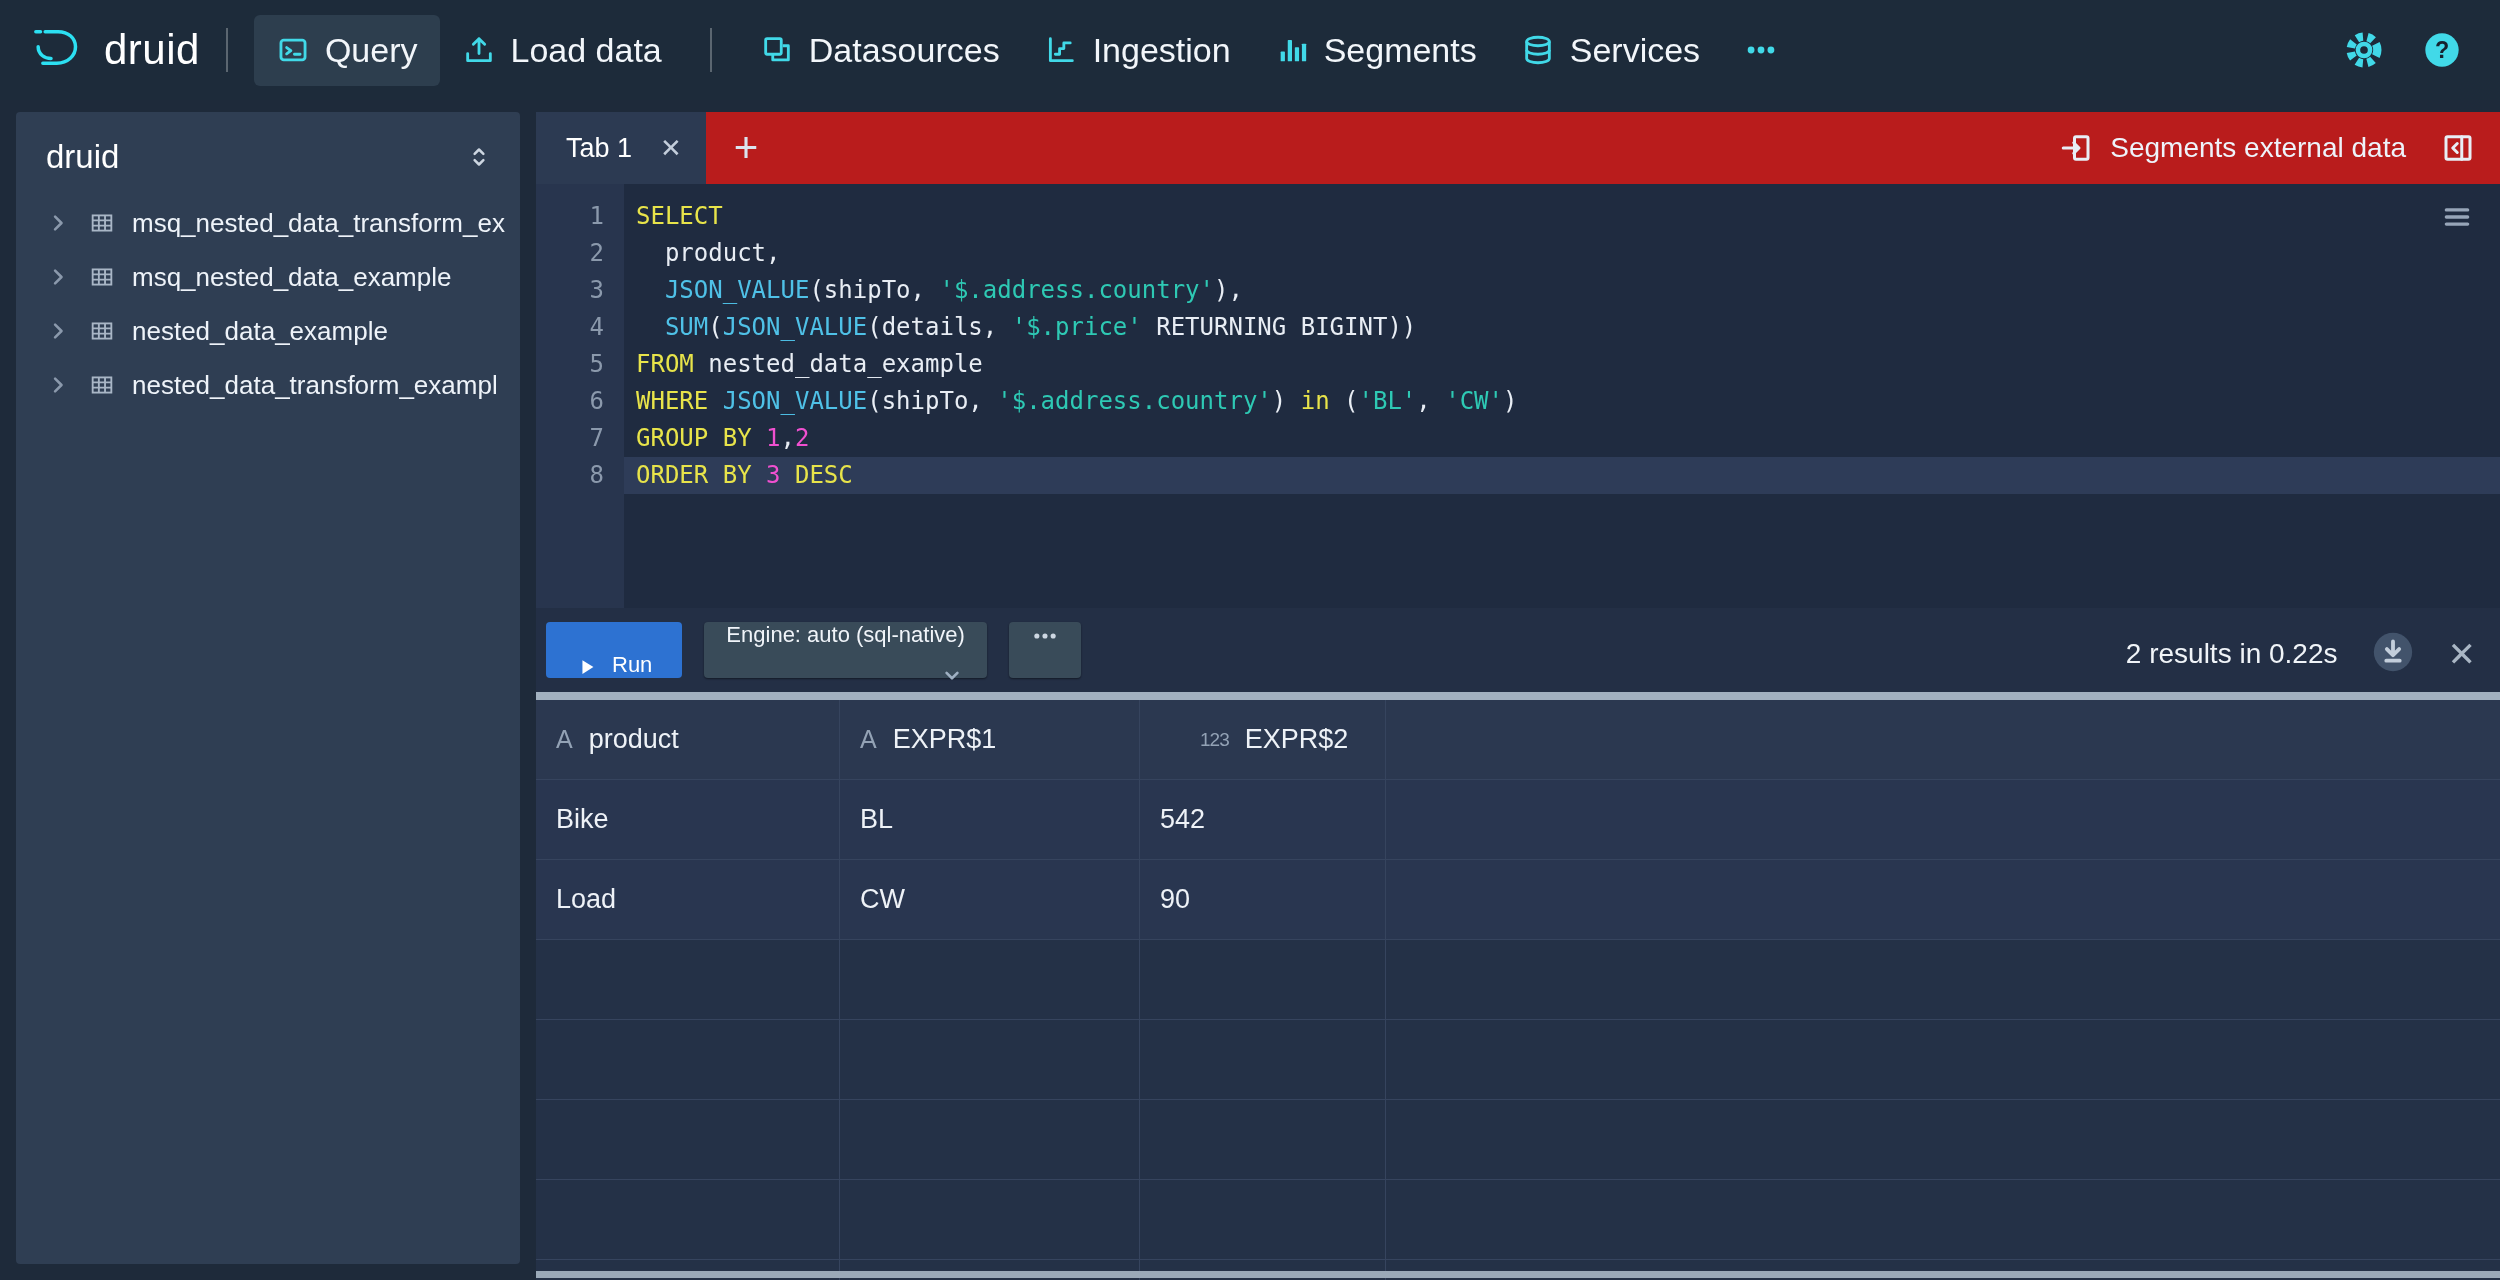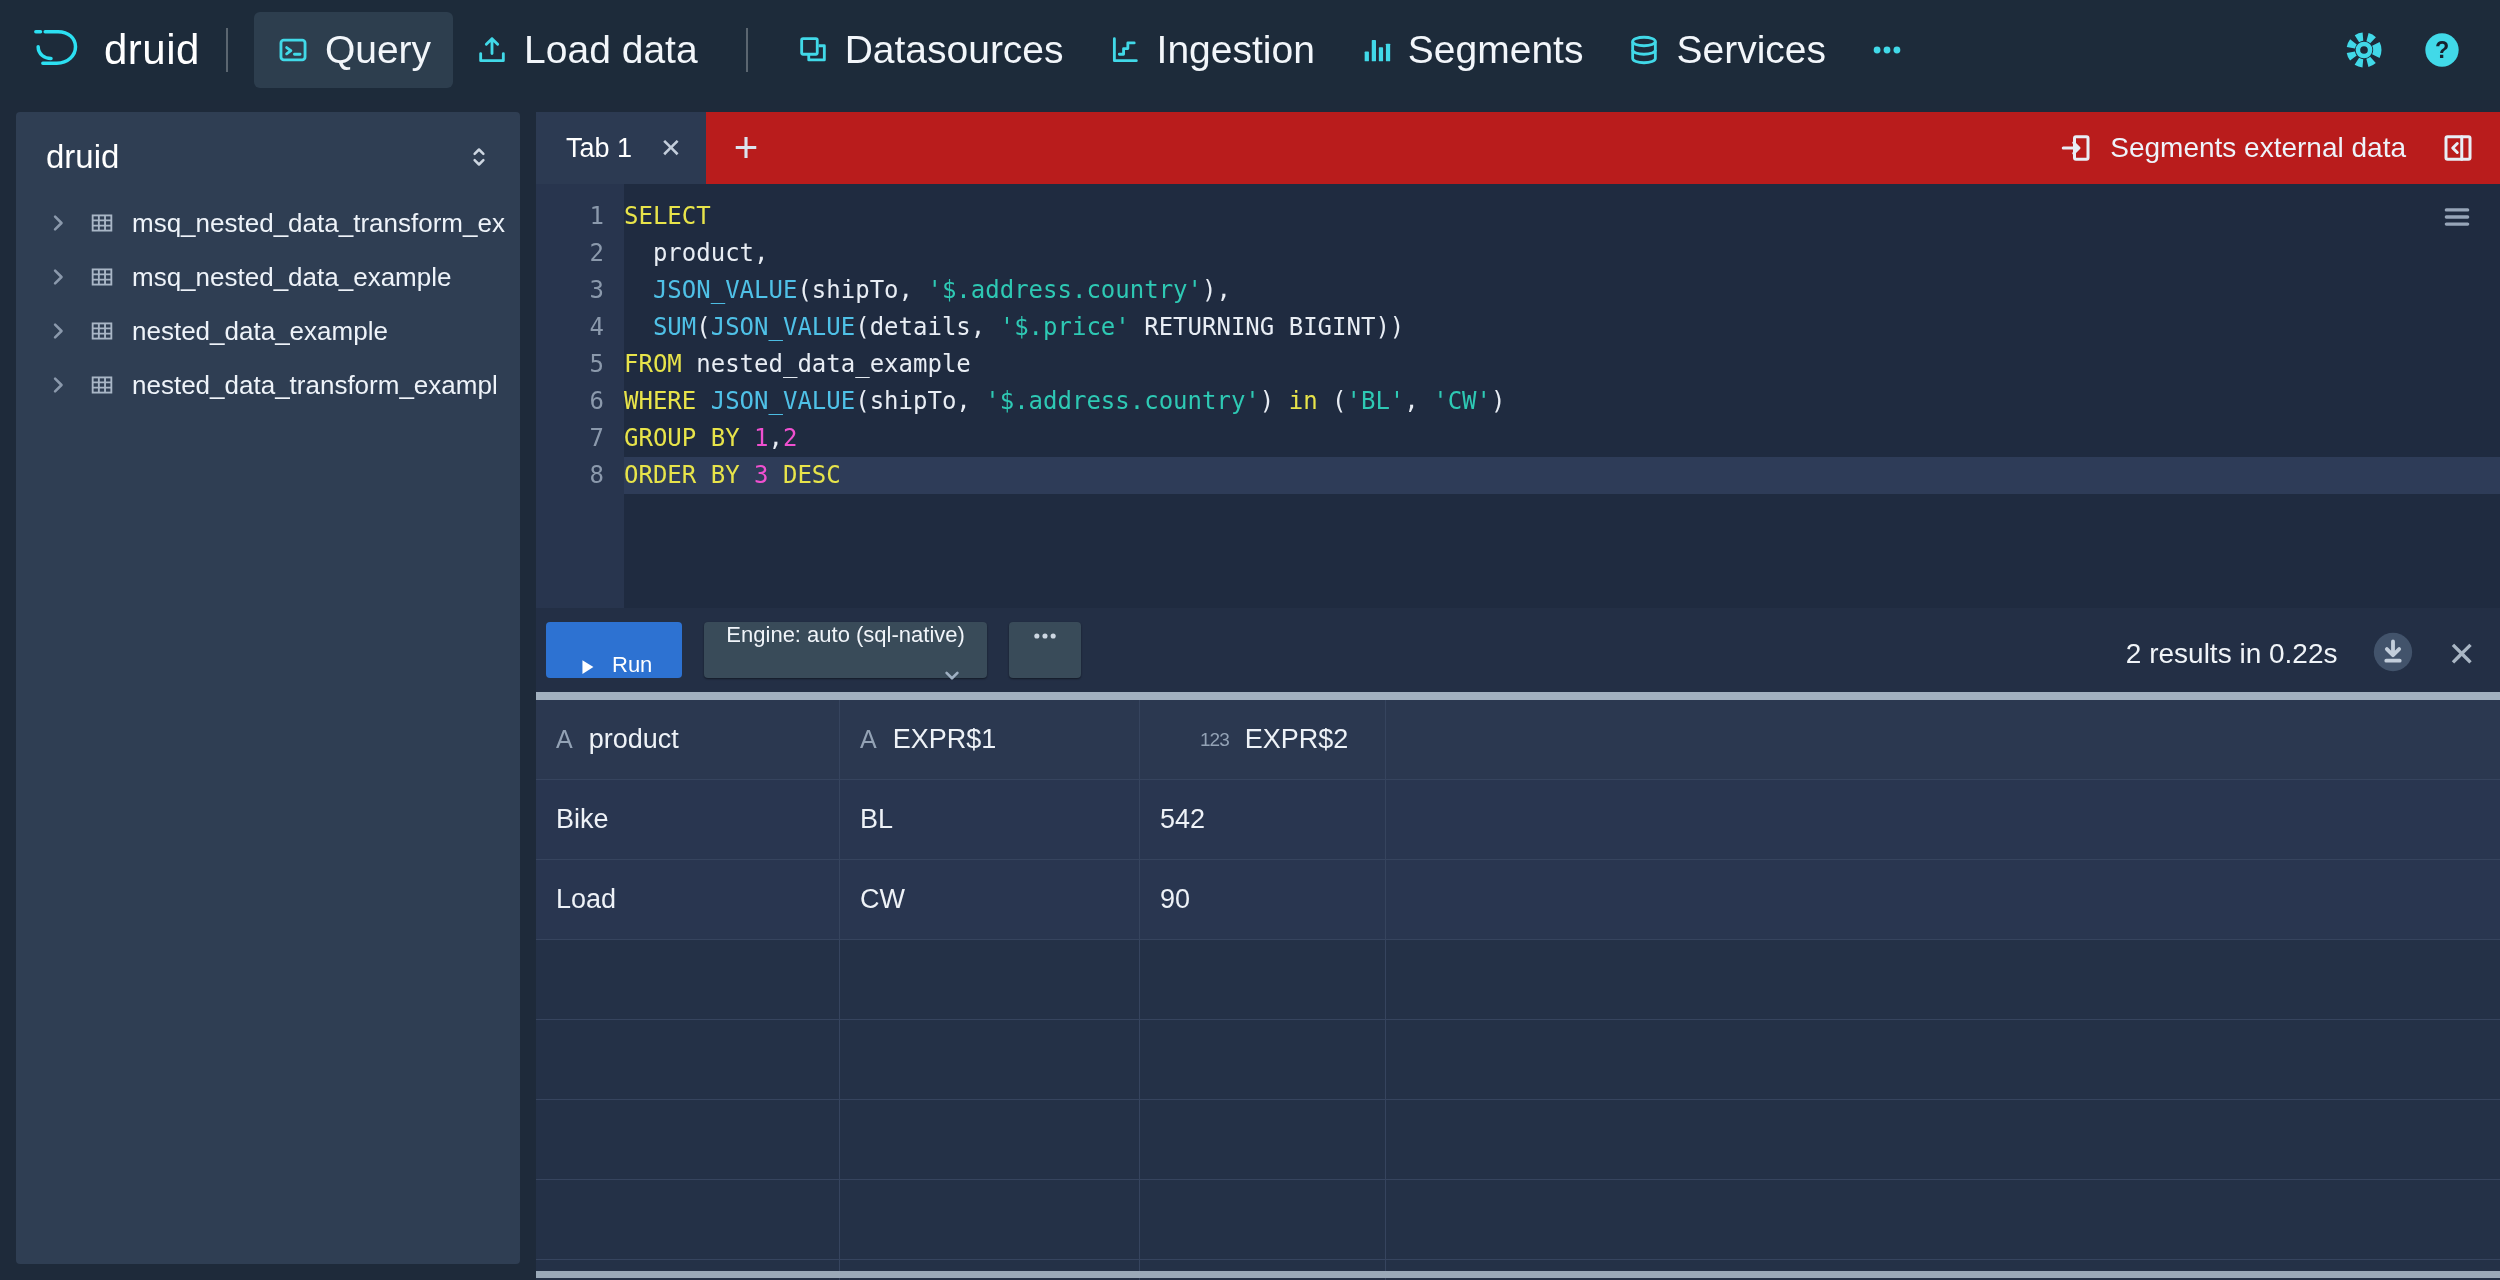--- a/index.html
+++ b/index.html
@@ -10,21 +10,21 @@
     color:#eef2f7;
     position:relative;
   }
 
   
   .navbar { height:100px; background:#1d2b3a; display:flex; align-items:center; padding:0 30px; }
   .brand { display:flex; align-items:center; gap:18px; }
   .brand-text { font-size:42px; color:#ffffff; letter-spacing:.5px; }
   .nav-sep { width:2px; height:44px; background:rgba(255,255,255,.28); margin:0 26px; flex:none; }
   .nav-item { display:flex; align-items:center; gap:15px; padding:16px 22px; border-radius:6px;
-              font-size:39px; color:#f2f6fa; cursor:pointer; white-space:nowrap; }
+              font-size:34px; color:#f2f6fa; cursor:pointer; white-space:nowrap; }
   .nav-item.active { background:#2d3e4e; }
   .nav-item svg { width:34px; height:34px; flex:none; }
   .nav-right { margin-left:auto; display:flex; align-items:center; gap:38px; padding-right:8px; }
   .nav-right svg { width:40px; height:40px; display:block; cursor:pointer; }
 
   
   .sidebar { position:absolute; left:16px; top:112px; width:504px; height:1152px;
              background:#2f3e53; border-radius:4px; overflow:hidden; }
   .sidebar-header { display:flex; align-items:center; justify-content:space-between;
                     padding:26px 26px 20px 30px; }
@@ -47,21 +47,21 @@
   .tabbar-right svg { width:36px; height:36px; display:block; }
   .connect-ext { display:flex; align-items:center; gap:16px; cursor:pointer; white-space:nowrap; }
 
   
   .editor { position:relative; height:424px; background:#1f2b40; flex:none; overflow:hidden; }
   .gutter-bg { position:absolute; left:0; top:0; bottom:0; width:88px; background:#28354e; }
   .lines { position:absolute; left:0; top:14px; right:0; }
   .code-line { display:flex; height:37px; line-height:37px;
                font-family:"DejaVu Sans Mono", monospace; font-size:24px; white-space:pre; cursor:text; }
   .gutter-num { width:88px; flex:none; text-align:right; padding-right:20px; color:#8b99ac; }
-  .code-text { }
+  .code-text { padding-left:12px; }
   .code-line.active { background:linear-gradient(90deg, rgba(0,0,0,0) 88px, #2e3c58 88px); }
   .tok-k { color:#e8e44a; } .tok-f { color:#4fc1e7; } .tok-s { color:#2ec9b4; }
   .tok-n { color:#f050d0; } .tok-p { color:#e8edf4; }
   .editor-menu { position:absolute; right:26px; top:16px; cursor:pointer; }
   .editor-menu svg { width:34px; height:34px; display:block; }
 
   
   .runbar { height:84px; display:flex; align-items:center; background:#232f45;
             padding:0 24px 0 10px; gap:22px; flex:none; }
   .btn { height:56px; display:flex; align-items:flex-end; gap:14px; border-radius:4px;

